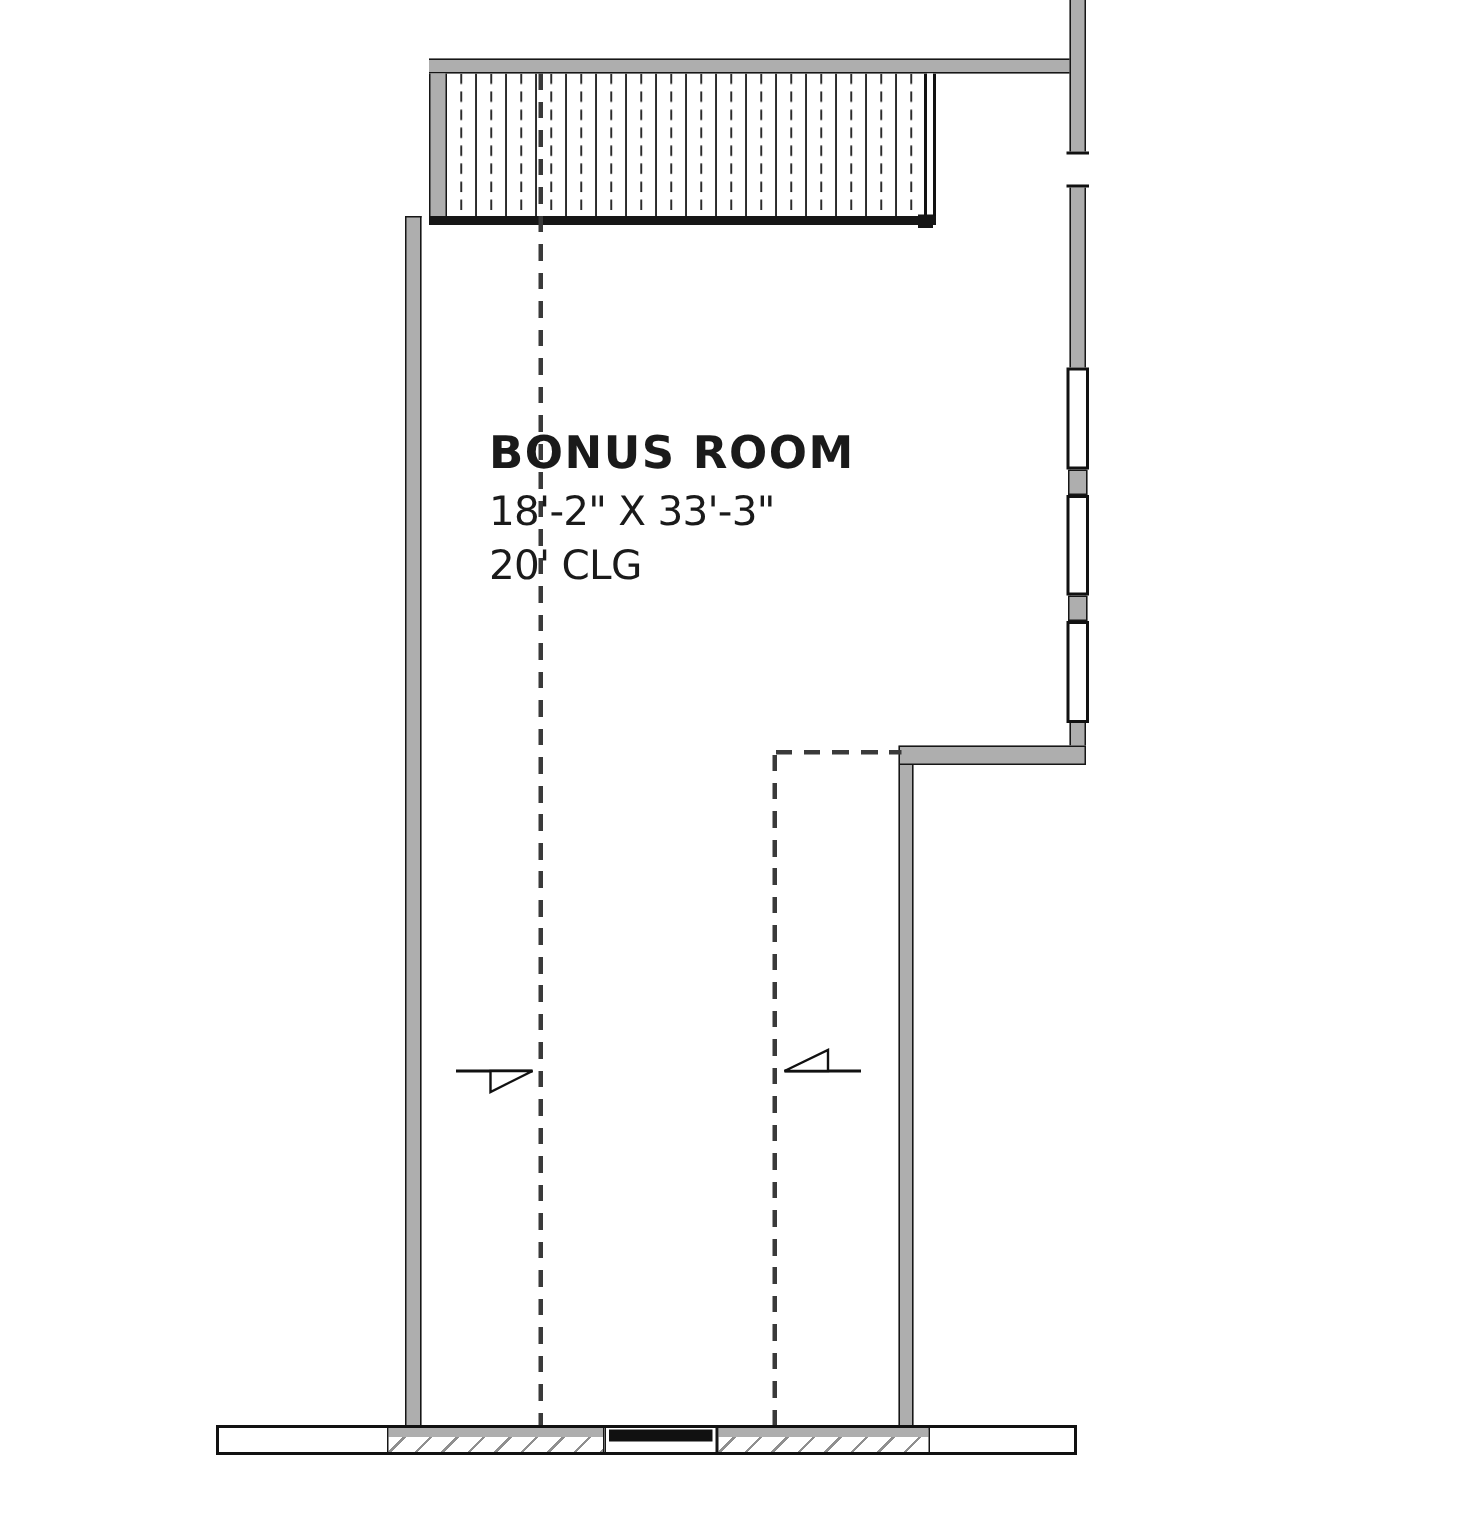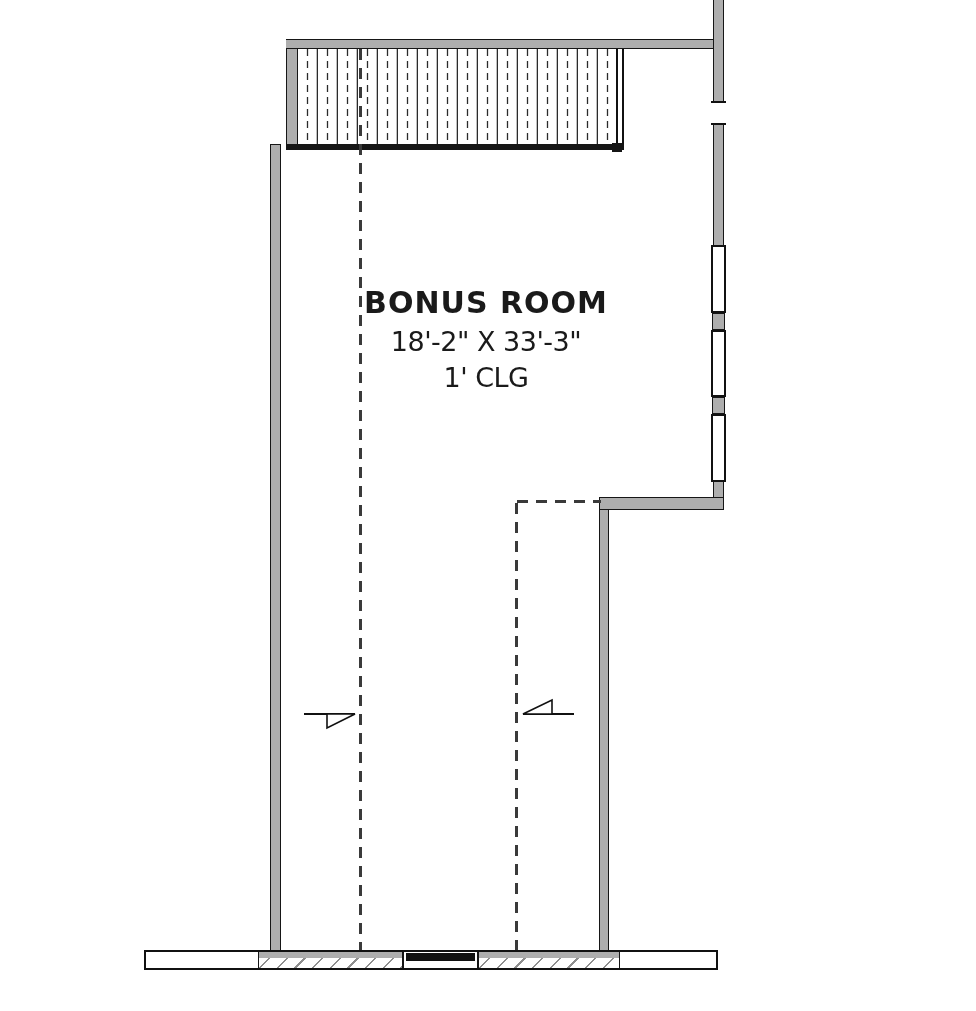--- a/index.html
+++ b/index.html
@@ -35,21 +35,21 @@
     background-color:#ffffff;
   }
   .band-seg-window{
     background:#ffffff;border-left:1px solid #161616;border-right:1px solid #161616;
   }
   .band-window-bar{
     position:absolute;left:2px;right:2px;top:1px;height:8px;background:#111111;
   }
   
   .label-block{
-    text-align:center;color:#1a1a1a;
+    color:#1a1a1a;
   }
   .room-name{
     font-size:30px;font-weight:700;line-height:36px;letter-spacing:1px;
   }
   .room-dims{
     font-size:27px;font-weight:400;line-height:36px;margin-top:3px;letter-spacing:-0.5px;
   }
   .room-clg{
     font-size:27px;font-weight:400;line-height:36px;letter-spacing:-0.5px;
   }
@@ -99,21 +99,21 @@
     <polygon points="53,16 25,16 25,30" fill="#ffffff" stroke="#111111" stroke-width="1.6"></polygon>
   </svg>
   <svg class="abs" style="left:519px;top:696px;" width="58" height="34" viewBox="0 0 58 34">
     <line x1="4" y1="18" x2="55" y2="18" stroke="#111111" stroke-width="2"></line>
     <polygon points="4,18 33,18 33,4" fill="#ffffff" stroke="#111111" stroke-width="1.6"></polygon>
   </svg>
 
   <div class="abs label-block" style="left:326px;top:285px;width:320px;">
     <div class="room-name">BONUS ROOM</div>
     <div class="room-dims">18'-2" X 33'-3"</div>
-    <div class="room-clg">1' CLG</div>
+    <div class="room-clg">20' CLG</div>
   </div>
 
   <div class="abs band" style="left:144px;top:950px;width:574px;height:20px;">
 
     <div class="abs band-seg-hatch" style="left:112px;top:0;width:145px;height:16px;"></div>
     <div class="abs band-seg-window" style="left:257px;top:0;width:75px;height:16px;">
       <div class="band-window-bar"></div>
     </div>
     <div class="abs band-seg-hatch" style="left:332px;top:0;width:142px;height:16px;"></div>
 

